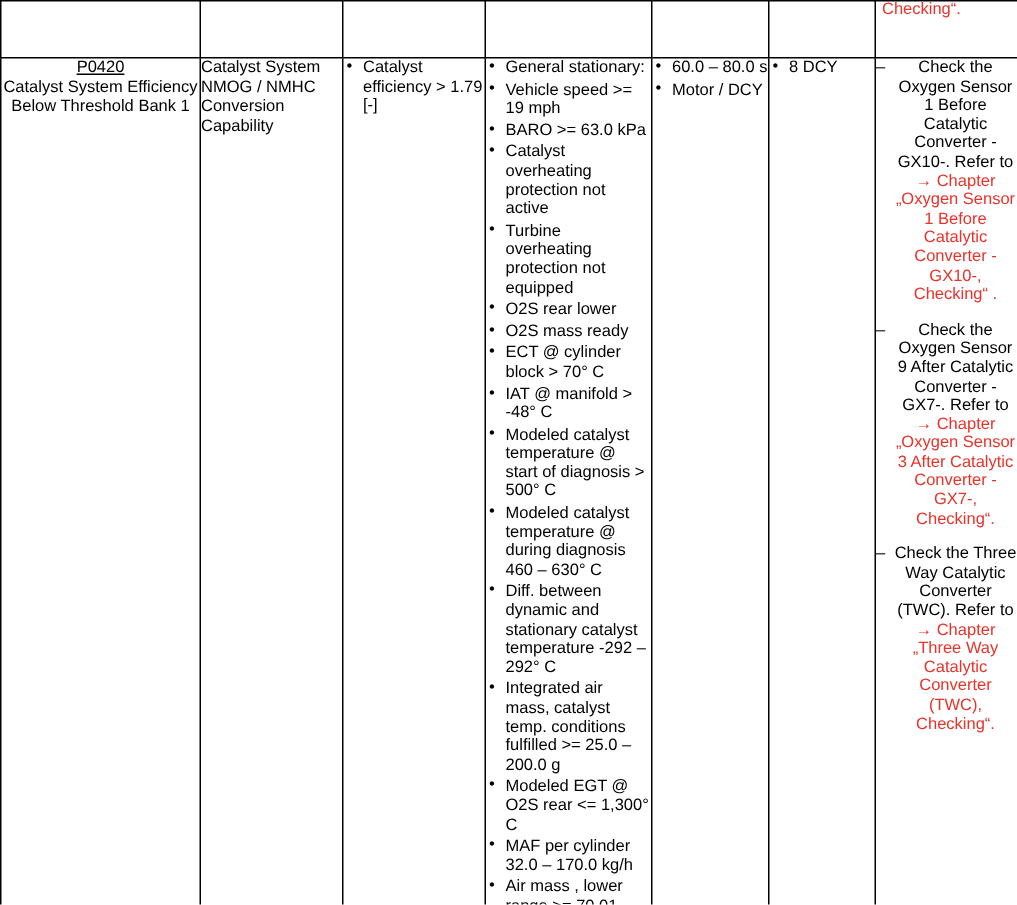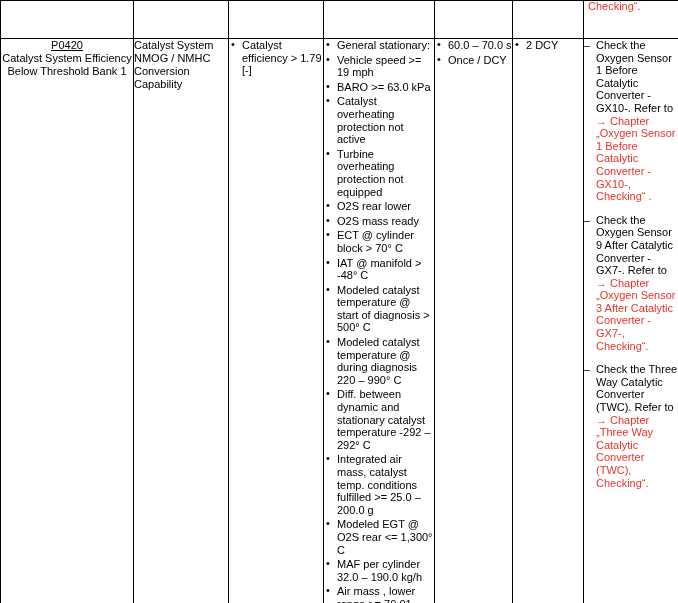--- a/index.html
+++ b/index.html
@@ -79,20 +79,21 @@
     left: 2px;
     top: -1px;
     font-size: 11px;
     line-height: 12.6px;
   }
 
   ul.dlist {
     list-style: none;
     margin: 0;
     padding: 0;
+    text-align: center;
   }
   ul.dlist > li {
     position: relative;
     padding-left: 12px;
     font-size: 11px;
     line-height: 12.6px;
     margin-bottom: 11px;
   }
   ul.dlist > li::before {
     content: "\2013";
@@ -159,39 +160,39 @@
           <li>General stationary:</li>
           <li>Vehicle speed &gt;= 19 mph</li>
           <li>BARO &gt;= 63.0 kPa</li>
           <li>Catalyst overheating protection not active</li>
           <li>Turbine overheating protection not equipped</li>
           <li>O2S rear lower</li>
           <li>O2S mass ready</li>
           <li>ECT @ cylinder block &gt; 70° C</li>
           <li>IAT @ manifold &gt; -48° C</li>
           <li>Modeled catalyst temperature @ start of diagnosis &gt; 500° C</li>
-          <li>Modeled catalyst temperature @ during diagnosis 220 – 990° C</li>
+          <li>Modeled catalyst temperature @ during diagnosis 460 – 630° C</li>
           <li>Diff. between dynamic and stationary catalyst temperature -292 – 292° C</li>
           <li>Integrated air mass, catalyst temp. conditions fulfilled &gt;= 25.0 – 200.0 g</li>
           <li>Modeled EGT @ O2S rear &lt;= 1,300° C</li>
-          <li>MAF per cylinder 32.0 – 190.0 kg/h</li>
+          <li>MAF per cylinder 32.0 – 170.0 kg/h</li>
           <li>Air mass , lower range &gt;= 70.01 –</li>
         </ul>
       </td>
 
       <td class="cellpad">
         <ul class="blist">
-          <li>60.0 – 70.0 s</li>
-          <li>Once / DCY</li>
-        </ul>
-      </td>
-
-      <td class="cellpad">
-        <ul class="blist">
-          <li>2 DCY</li>
+          <li>60.0 – 80.0 s</li>
+          <li>Motor / DCY</li>
+        </ul>
+      </td>
+
+      <td class="cellpad">
+        <ul class="blist">
+          <li>8 DCY</li>
         </ul>
       </td>
 
       <td class="cellpad">
         <ul class="dlist">
           <li>
             <span>Check the Oxygen Sensor 1 Before Catalytic Converter -GX10-. Refer to</span>
             <span class="arrow-icon">→</span>
             <span class="ref-link">Chapter</span>
             <span class="ref-link">„Oxygen Sensor 1 Before Catalytic Converter -GX10-, Checking“ .</span>

